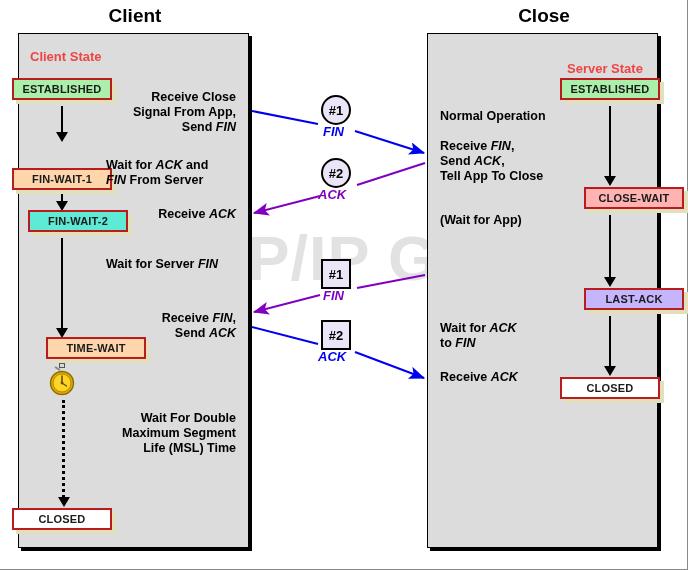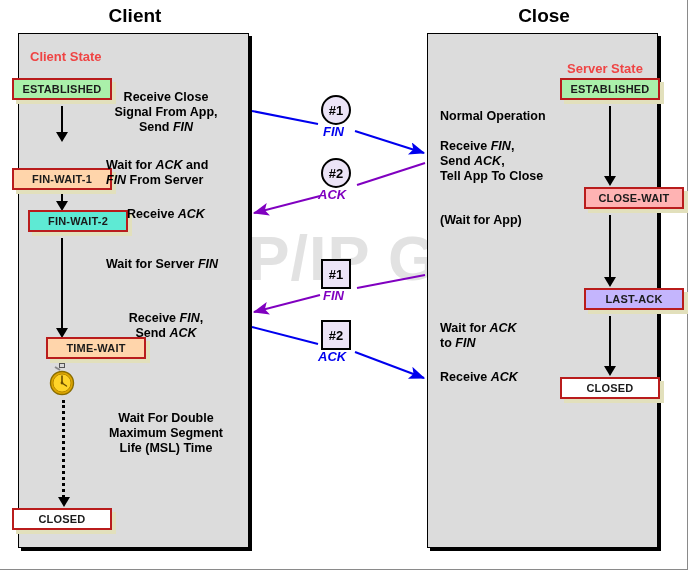--- a/index.html
+++ b/index.html
@@ -124,21 +124,21 @@
   
   .note {
     position: absolute;
     font-size: 12.5px;
     font-weight: bold;
     color: #000;
     line-height: 15px;
     z-index: 5;
     white-space: pre-line;
   }
-  .note.right { text-align: center; }
+  .note.right { text-align: right; }
   .note.left  { text-align: left; }
   .note i { font-style: italic; }
 
   
   .marker {
     position: absolute;
     width: 30px; height: 30px;
     background: #ece4f7;
     border: 2px solid #000;
     display: flex;

